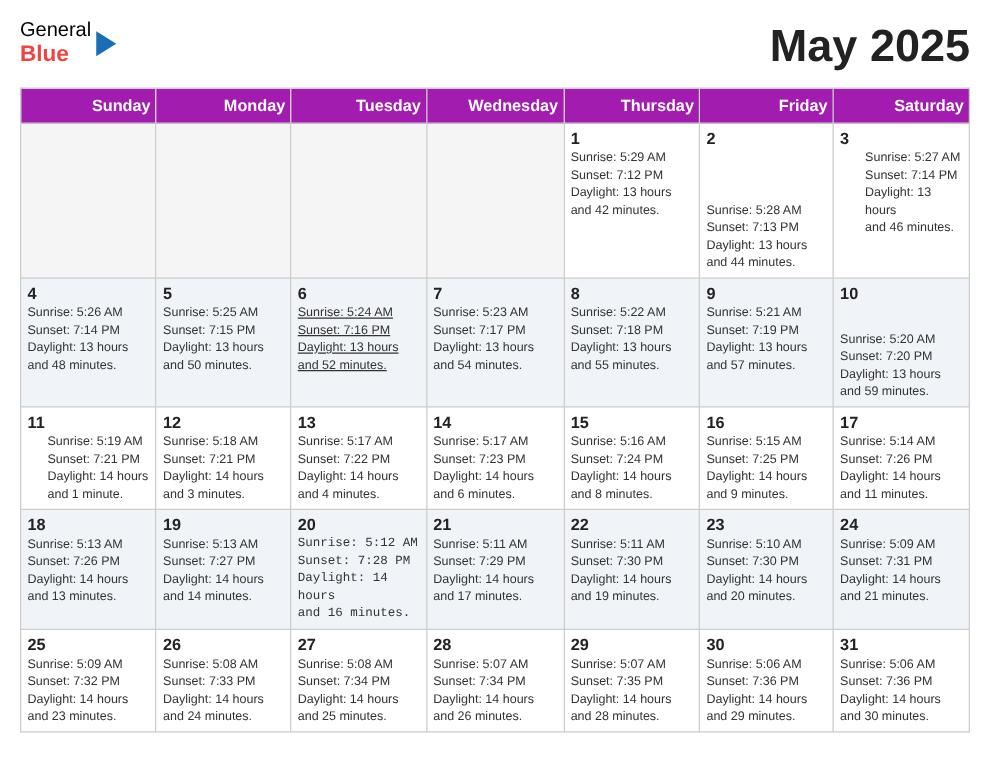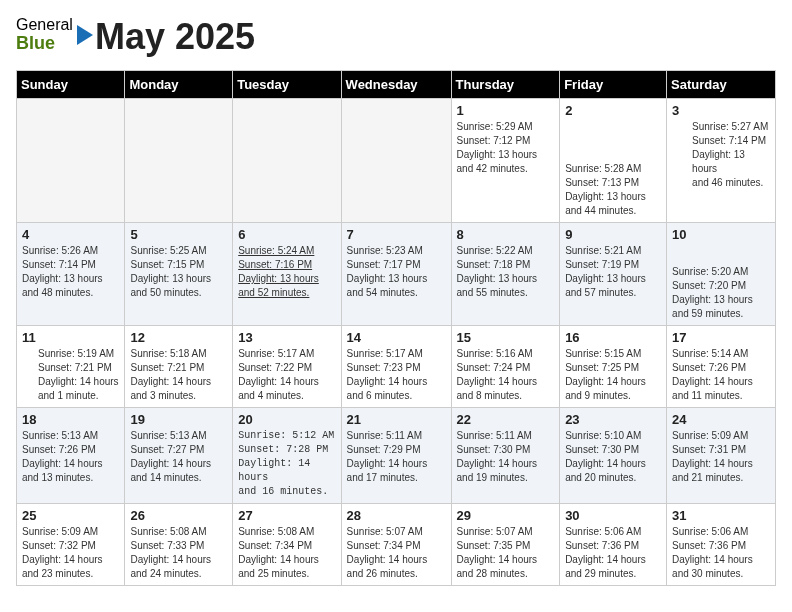--- a/index.html
+++ b/index.html
@@ -5,36 +5,37 @@
     * { box-sizing: border-box; margin: 0; padding: 0; }
     body {
       font-family: Arial, sans-serif;
       background: #fff;
       width: 792px;
       min-height: 612px;
       padding: 16px;
     }
     .header {
       display: flex;
+      justify-content: space-between;
       align-items: flex-start;
       margin-bottom: 12px;
     }
     .logo {
       display: flex;
       align-items: center;
     }
     .logo-text {
       display: flex;
       flex-direction: column;
       line-height: 1.1;
     }
     .logo-blue {
       font-size: 18px;
       font-weight: bold;
-      color: #4d7c0f;
+      color: #ef4444;
     }
     .logo-icon {
       width: 20px;
       height: 24px;
       margin-left: 2px;
     }
     .title-block {
       text-align: right;
     }
     .month-title {
@@ -45,25 +46,25 @@
     .location {
       font-size: 16px;
       color: #444;
     }
     .calendar {
       width: 100%;
       border-collapse: collapse;
       border: 1px solid #ccc;
     }
     .calendar th {
-      background: #000000;
+      background: #a21caf;
       color: #fff;
       padding: 6px 4px;
       font-size: 13px;
-      text-align: left;
+      text-align: right;
       border: 1px solid #ccc;
     }
     .calendar td {
       vertical-align: top;
       border: 1px solid #ccc;
       padding: 4px 5px;
       width: 113px;
       min-height: 80px;
       font-size: 11px;
       color: #222;

